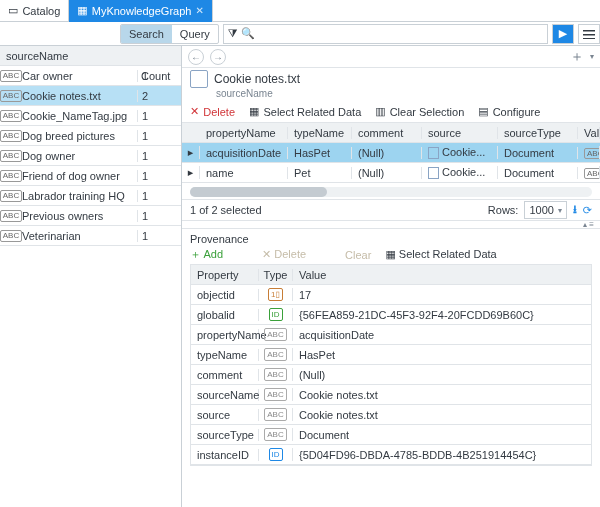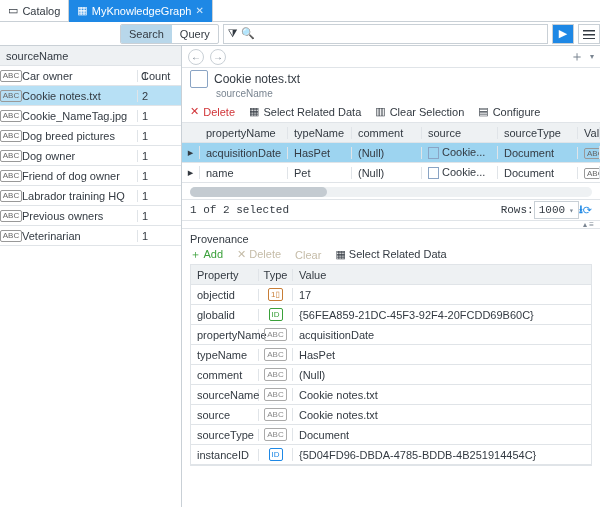--- a/index.html
+++ b/index.html
@@ -74,32 +74,32 @@
   .gcell{padding:0 6px;border-right:1px solid var(--border-light);overflow:hidden;white-space:nowrap;}
   .gc-lead{width:18px;padding:0;justify-content:center;display:flex;}
   .gc1{width:88px;} .gc2{width:64px;} .gc3{width:70px;} .gc4{width:76px;} .gc5{width:80px;} .gc6{flex:1;}
   .grow{border-bottom:1px solid var(--border-light);}
   .grow.sel{background:var(--sel-strong);}
   .docmini{width:11px;height:12px;border:1px solid #8aa4c4;display:inline-block;margin-right:3px;vertical-align:middle;}
   
   .hscroll{height:10px;margin:4px 8px 2px 8px;background:#eef1f3;border-radius:6px;position:relative;}
   .hscroll .thumb{position:absolute;left:0;top:0;height:100%;width:34%;background:#c4cbd1;border-radius:6px;}
   
-  .status{display:flex;align-items:center;height:22px;padding:0 8px;gap:0;border-top:1px solid var(--border-light);border-bottom:1px solid var(--border-light);font-family:Liberation Mono, monospace;}
+  .status{display:flex;align-items:center;height:22px;padding:0 8px;gap:6px;border-top:1px solid var(--border-light);border-bottom:1px solid var(--border-light);}
   .status .sp{flex:1;}
   .rowsbox{border:1px solid var(--border);height:18px;padding:0 4px;display:flex;align-items:center;gap:4px;}
   .dlicon{color:var(--blue);font-weight:bold;}
   .refresh{color:var(--blue);}
   .gripper{height:8px;display:flex;justify-content:flex-end;padding-right:6px;align-items:center;color:var(--muted);font-size:8px;border-bottom:1px solid var(--border-light);}
   
   .prov{padding:4px 8px 0 8px;display:flex;flex-direction:column;overflow:hidden;}
   .prov .ptitle{font-size:11px;margin-bottom:2px;}
   .pbar{display:flex;gap:14px;align-items:center;margin-bottom:2px;}
   .pbar .add{color:var(--green);text-align:center;}
-  .pbar .disabled{color:#c5bca8;}
+  .pbar .disabled{color:#c5bca8;margin-left:25px;}
   .pgrid{border:1px solid var(--border-light);}
   .prow{display:flex;height:20px;align-items:center;border-bottom:1px solid var(--border-light);}
   .prow.head{background:var(--panel-head);}
   .pc1{width:68px;border-right:1px solid var(--border-light);padding:0 6px;}
   .pc2{width:34px;border-right:1px solid var(--border-light);display:flex;justify-content:center;}
   .pc3{flex:1;padding:0 6px;}
   .typetag{font-size:8px;padding:0 2px;border:1px solid;border-radius:2px;line-height:11px;}
   .tt-num{color:var(--orange);border-color:var(--orange);}
   .tt-id{color:var(--green);border-color:var(--green);}
   .tt-abc{color:#888;border-color:#aaa;}

